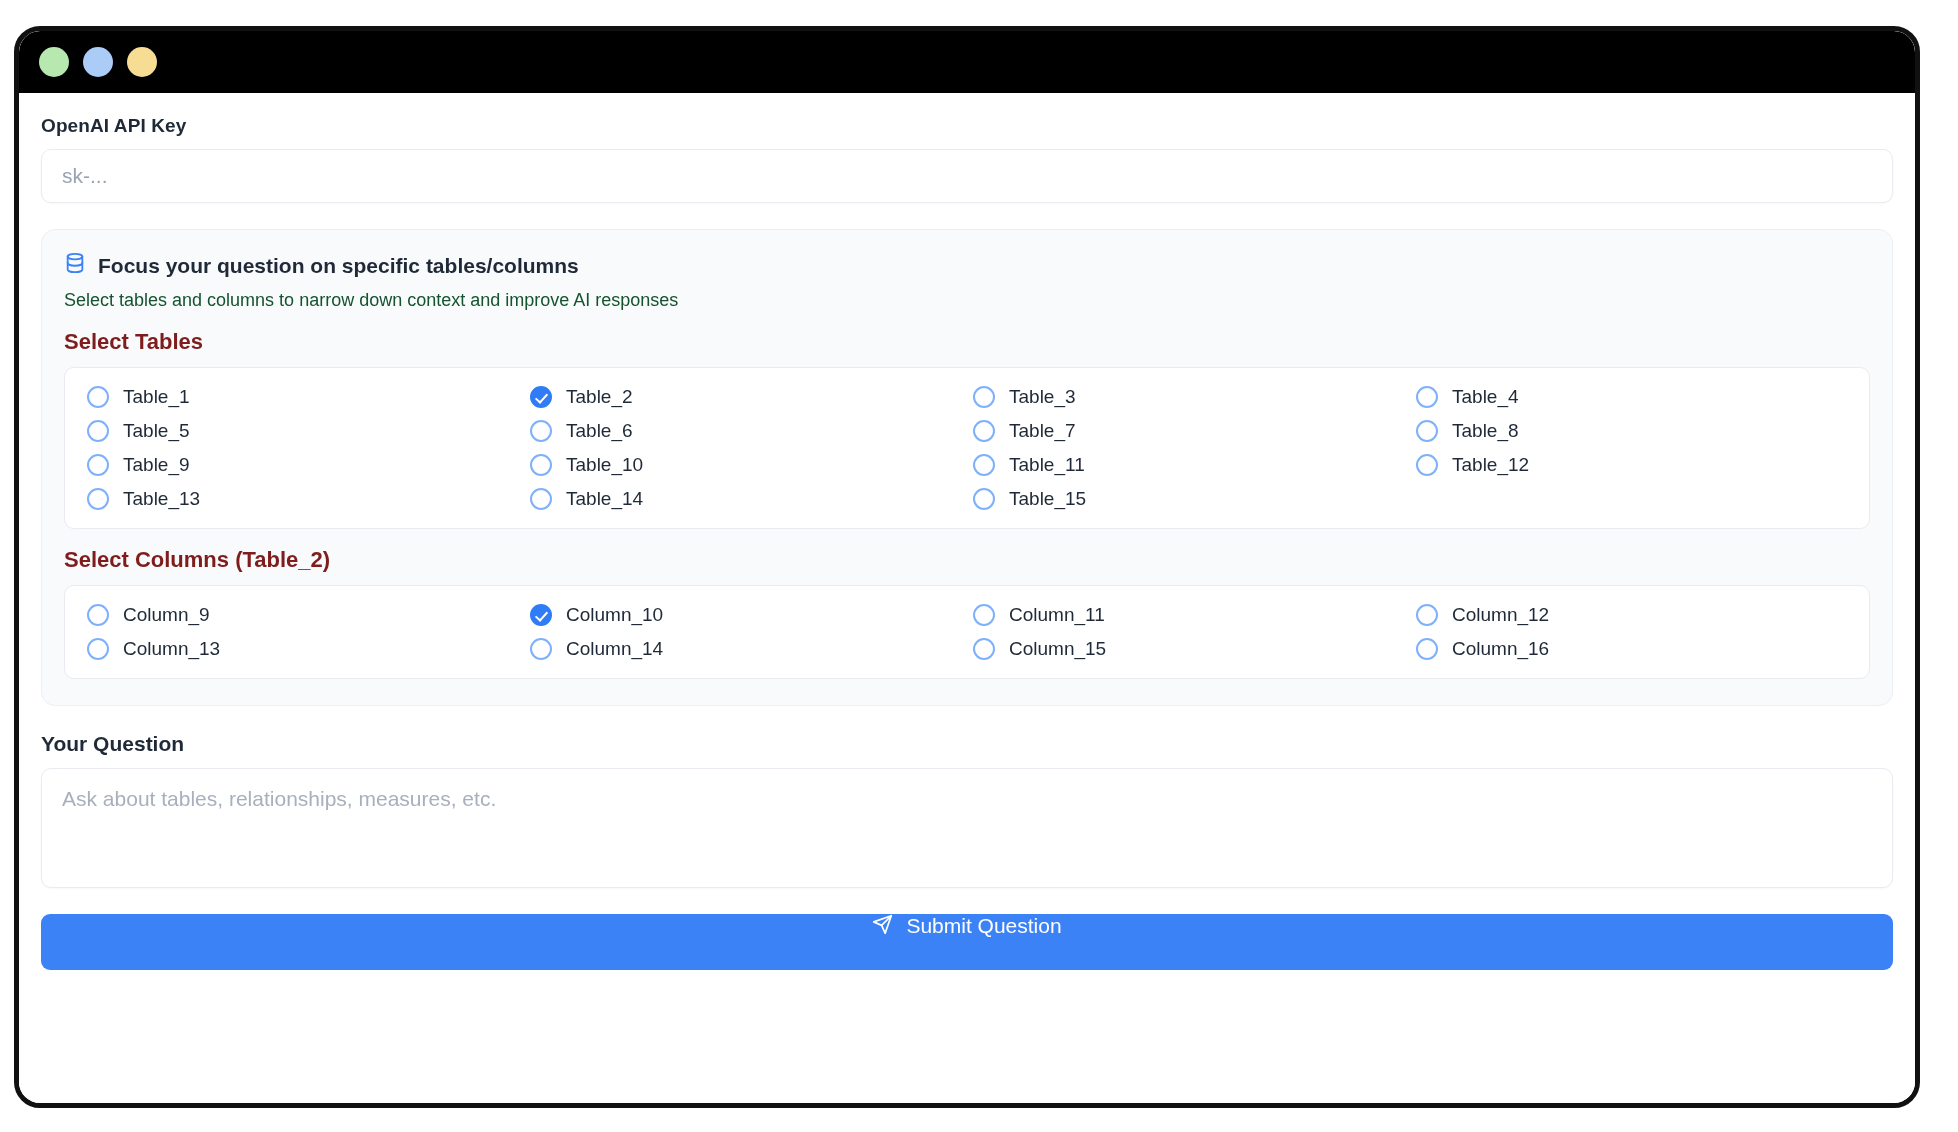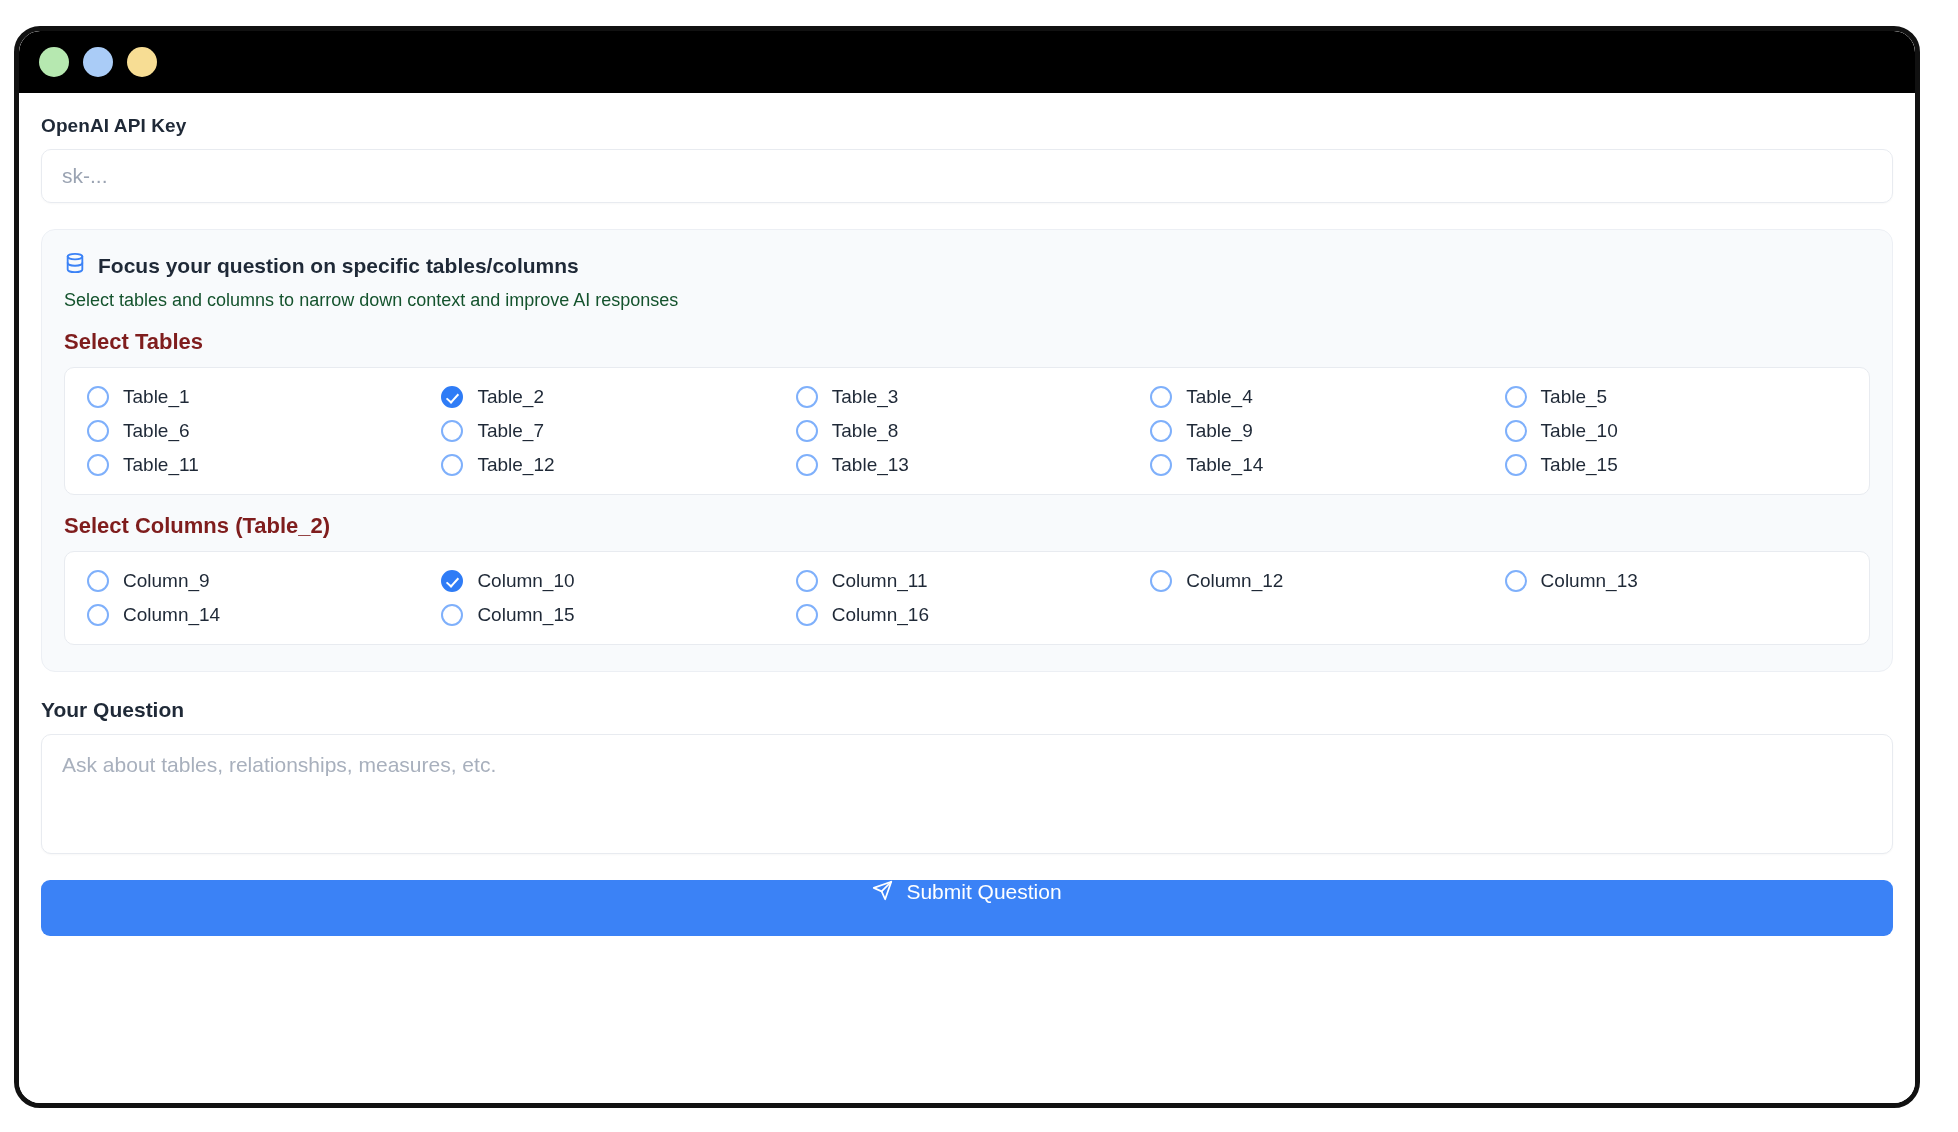--- a/index.html
+++ b/index.html
@@ -103,21 +103,21 @@
 
   .option-box {
     background: #ffffff;
     border: 1px solid #e8ebf0;
     border-radius: 10px;
     padding: 18px 22px;
   }
 
   .option-grid {
     display: grid;
-    grid-template-columns: repeat(5, 1fr);
+    grid-template-columns: repeat(4, 1fr);
     row-gap: 13px;
     column-gap: 10px;
     gap: 12px;
   }
 
   .option {
     display: flex;
     align-items: center;
     gap: 14px;
     cursor: pointer;

